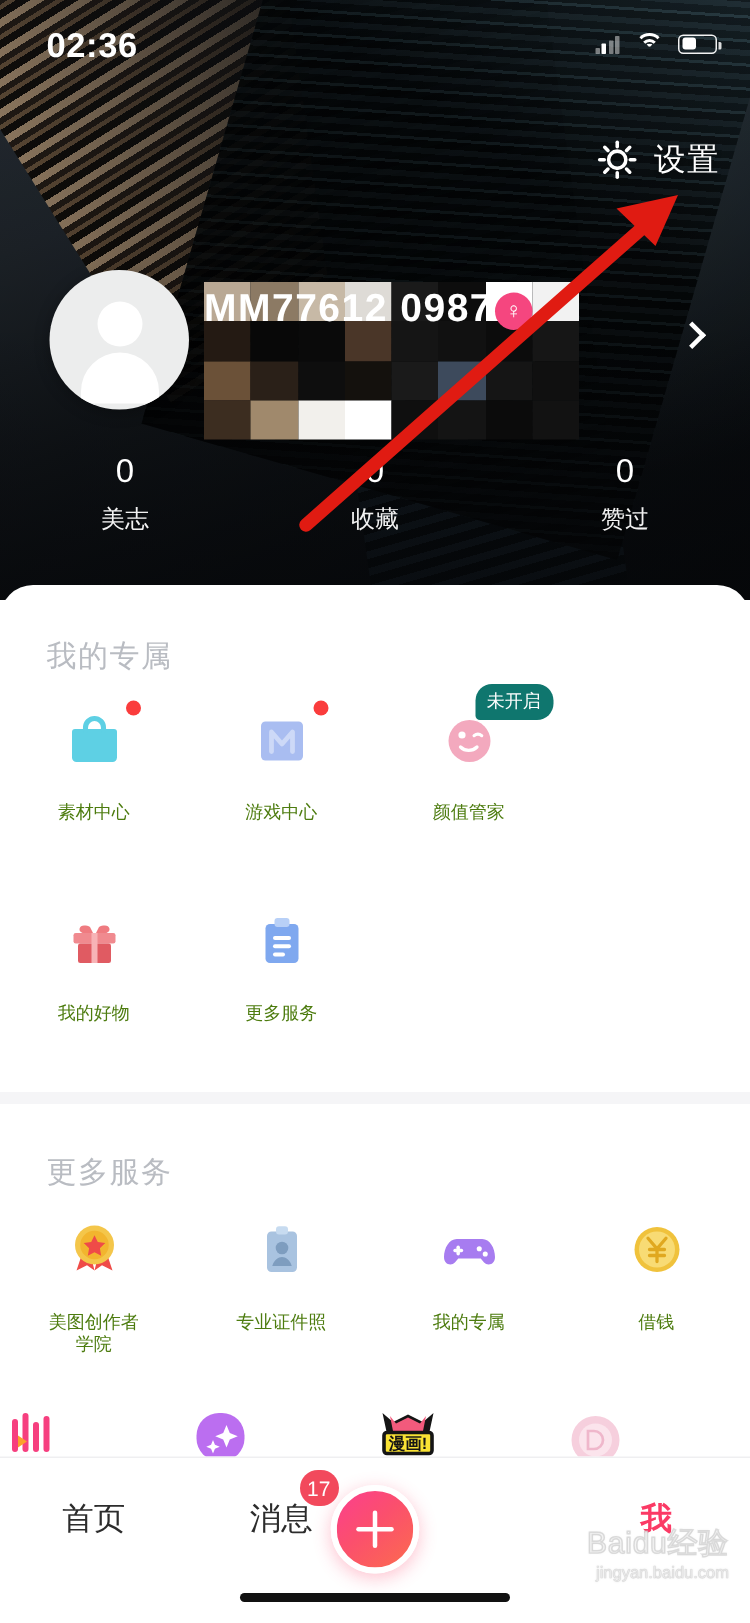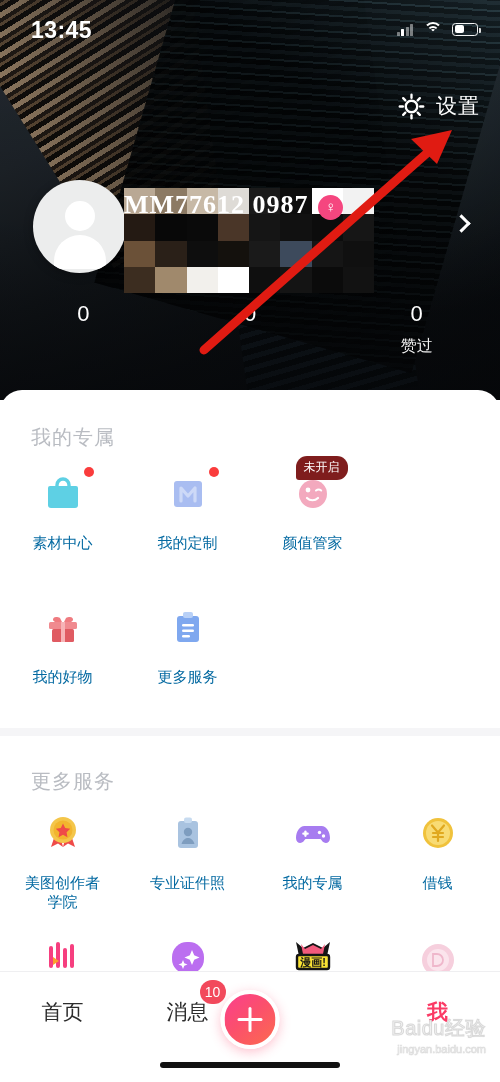--- a/index.html
+++ b/index.html
@@ -104,21 +104,21 @@
   
   .profile { position:absolute; left:0; top:180px; width:500px; z-index:18; }
   .avatar {
     position:absolute; left:33px; top:0; width:93px; height:93px; border-radius:50%;
     background:#eceded; box-shadow:0 2px 10px rgba(0,0,0,.3);
     display:flex; align-items:center; justify-content:center; overflow:hidden;
   }
   .avatar .head{ position:absolute; top:21px; width:30px; height:30px; border-radius:50%; background:#fff; }
   .avatar .body{ position:absolute; top:55px; width:52px; height:34px; border-radius:26px 26px 0 0; background:#fff; }
 
-  .uname-wrap { position:absolute; left:124px; top:8px; width:250px; height:105px;font-family:Liberation Serif, serif; }
+  .uname-wrap { position:absolute; left:136px; top:8px; width:250px; height:105px; }
   .mosaic { position:absolute; inset:0; display:grid;
     grid-template-columns:repeat(8,1fr); grid-template-rows:repeat(4,1fr); }
   .mosaic div{ width:100%; height:100%; }
   .uname-text {
     position:absolute; left:0; top:2px; width:100%;
     color:#fff; font-size:26px; font-weight:600; letter-spacing:1px;
     white-space:nowrap; overflow:hidden;
     filter:blur(0px);
   }
   .gender-badge {
@@ -145,32 +145,32 @@
     position:absolute; left:0; width:500px; background:#fff;
   }
   #card-exclusive { top:390px; height:342px; border-radius:22px 22px 0 0; }
   .divider { position:absolute; left:0; top:728px; width:500px; height:8px; background:#f5f5f7; }
   #card-more { top:736px; height:346px; }
 
   .sec-title { position:absolute; left:31px; font-size:20px; color:#b9bcc2; letter-spacing:1px; }
   .grid { position:absolute; left:0; width:500px; display:flex; flex-wrap:wrap; }
   .cell { width:25%; display:flex; flex-direction:column; align-items:center; cursor:pointer; }
   .cell .icon-box { position:relative; width:50px; height:50px; display:flex; align-items:center; justify-content:center; }
-  .cell .cap { margin-top:16px; font-size:15px; color:#0369a1; text-align:center; line-height:1.25; }
+  .cell .cap { margin-top:16px; font-size:12px; color:#4d7c0f; text-align:center; line-height:1.25; }
 
   .dot-badge { position:absolute; right:-6px; top:-1px; width:10px; height:10px; border-radius:50%; background:#fa3c3c; }
   .txt-badge {
-    position:absolute; left:8px; top:-12px; background:#7f1d1d; color:#fff;
+    position:absolute; left:29px; top:-12px; background:#0f766e; color:#fff;
     font-size:12px; padding:3px 8px 4px; border-radius:11px; white-space:nowrap;
     border-bottom-left-radius:3px;
   }
 
   
   .partial-row { position:absolute; left:0; top:940px; width:500px; display:flex; z-index:1; }
-  .p-cell { width:25%; display:flex; justify-content:center; }
+  .p-cell { width:25%; display:flex; }
 
   
   .bottomnav {
     position:absolute; left:0; bottom:0; width:500px; height:111px;
     background:#fff; z-index:30; border-top:1px solid #efeff1;
   }
   .nav-items { position:absolute; left:0; top:0; width:500px; height:80px; display:flex; align-items:center; }
   .nav-item { flex:1; text-align:center; position:relative; font-size:21px; color:#2c2c2c; cursor:pointer; }
   .nav-item.active { color:#fb3a65; font-weight:600; }
   .nav-badge {
@@ -210,21 +210,21 @@
 <div class="phone">
 
   <div class="hero">
     <div class="bld-left"></div>
     <div class="tower2"></div>
     <div class="tower"></div>
     <div class="hero-darken"></div>
   </div>
 
   <div class="statusbar">
-    <div class="sb-time">13:45</div>
+    <div class="sb-time">02:36</div>
     <div class="sb-right">
       <span class="ic-signal">
           <i></i>
           <i></i>
           <i></i>
           <i></i>
         </span>
       <span class="ic-wifi">
           <span class="w1"></span>
           <span class="w2"></span>
@@ -299,23 +299,25 @@
       <div class="uname-text">MM77612 0987</div>
       <div class="gender-badge">♀</div>
     </div>
 
     <span class="chev-right"></span>
   </div>
 
   <div class="stats">
     <div class="stat">
       <div class="num">0</div>
+      <div class="lbl">美志</div>
     </div>
     <div class="stat">
       <div class="num">0</div>
+      <div class="lbl">收藏</div>
     </div>
     <div class="stat">
       <div class="num">0</div>
       <div class="lbl">赞过</div>
     </div>
   </div>
 
   <svg class="arrow-svg" viewBox="0 0 500 420">
     <line x1="204" y1="350" x2="435" y2="146" stroke="#e01b12" stroke-width="9" stroke-linecap="round"></line>
     <polygon points="452,130 411,139 437,164" fill="#e01b12"></polygon>
@@ -338,21 +340,21 @@
       </div>
 
       <div class="cell">
         <div class="icon-box">
           <svg viewBox="0 0 44 44" width="44" height="44">
             <rect x="8" y="10" width="28" height="26" rx="3" fill="#a9bdf1"></rect>
             <path d="M15 30V17l7 8 7-8v13" fill="none" stroke="#cdd9f7" stroke-width="3.2" stroke-linejoin="round" stroke-linecap="round"></path>
           </svg>
           <span class="dot-badge"></span>
         </div>
-        <div class="cap">我的定制</div>
+        <div class="cap">游戏中心</div>
       </div>
 
       <div class="cell">
         <div class="icon-box">
           <svg viewBox="0 0 44 44" width="44" height="44">
             <circle cx="22" cy="23" r="14" fill="#f3a9be"></circle>
             <circle cx="17" cy="19" r="2.4" fill="#fff"></circle>
             <path d="M25 19.5c1.6-1.3 3.6-1.3 5.2 0" stroke="#fff" stroke-width="2" fill="none" stroke-linecap="round"></path>
             <path d="M16 27c3 3 8 3 11 0" stroke="#fff" stroke-width="2.2" fill="none" stroke-linecap="round"></path>
           </svg>
@@ -490,21 +492,21 @@
     </div>
   </div>
 
   <div class="bottomnav">
     <div class="nav-items">
       <div class="nav-item">
         <span>首页</span>
       </div>
       <div class="nav-item">
         <span>消息</span>
-        <span class="nav-badge">10</span>
+        <span class="nav-badge">17</span>
       </div>
       <div class="nav-item"></div>
       <div class="nav-item active">
         <span>我</span>
       </div>
     </div>
     <div class="fab">
       <span class="plus-h"></span>
       <span class="plus-v"></span>
     </div>

